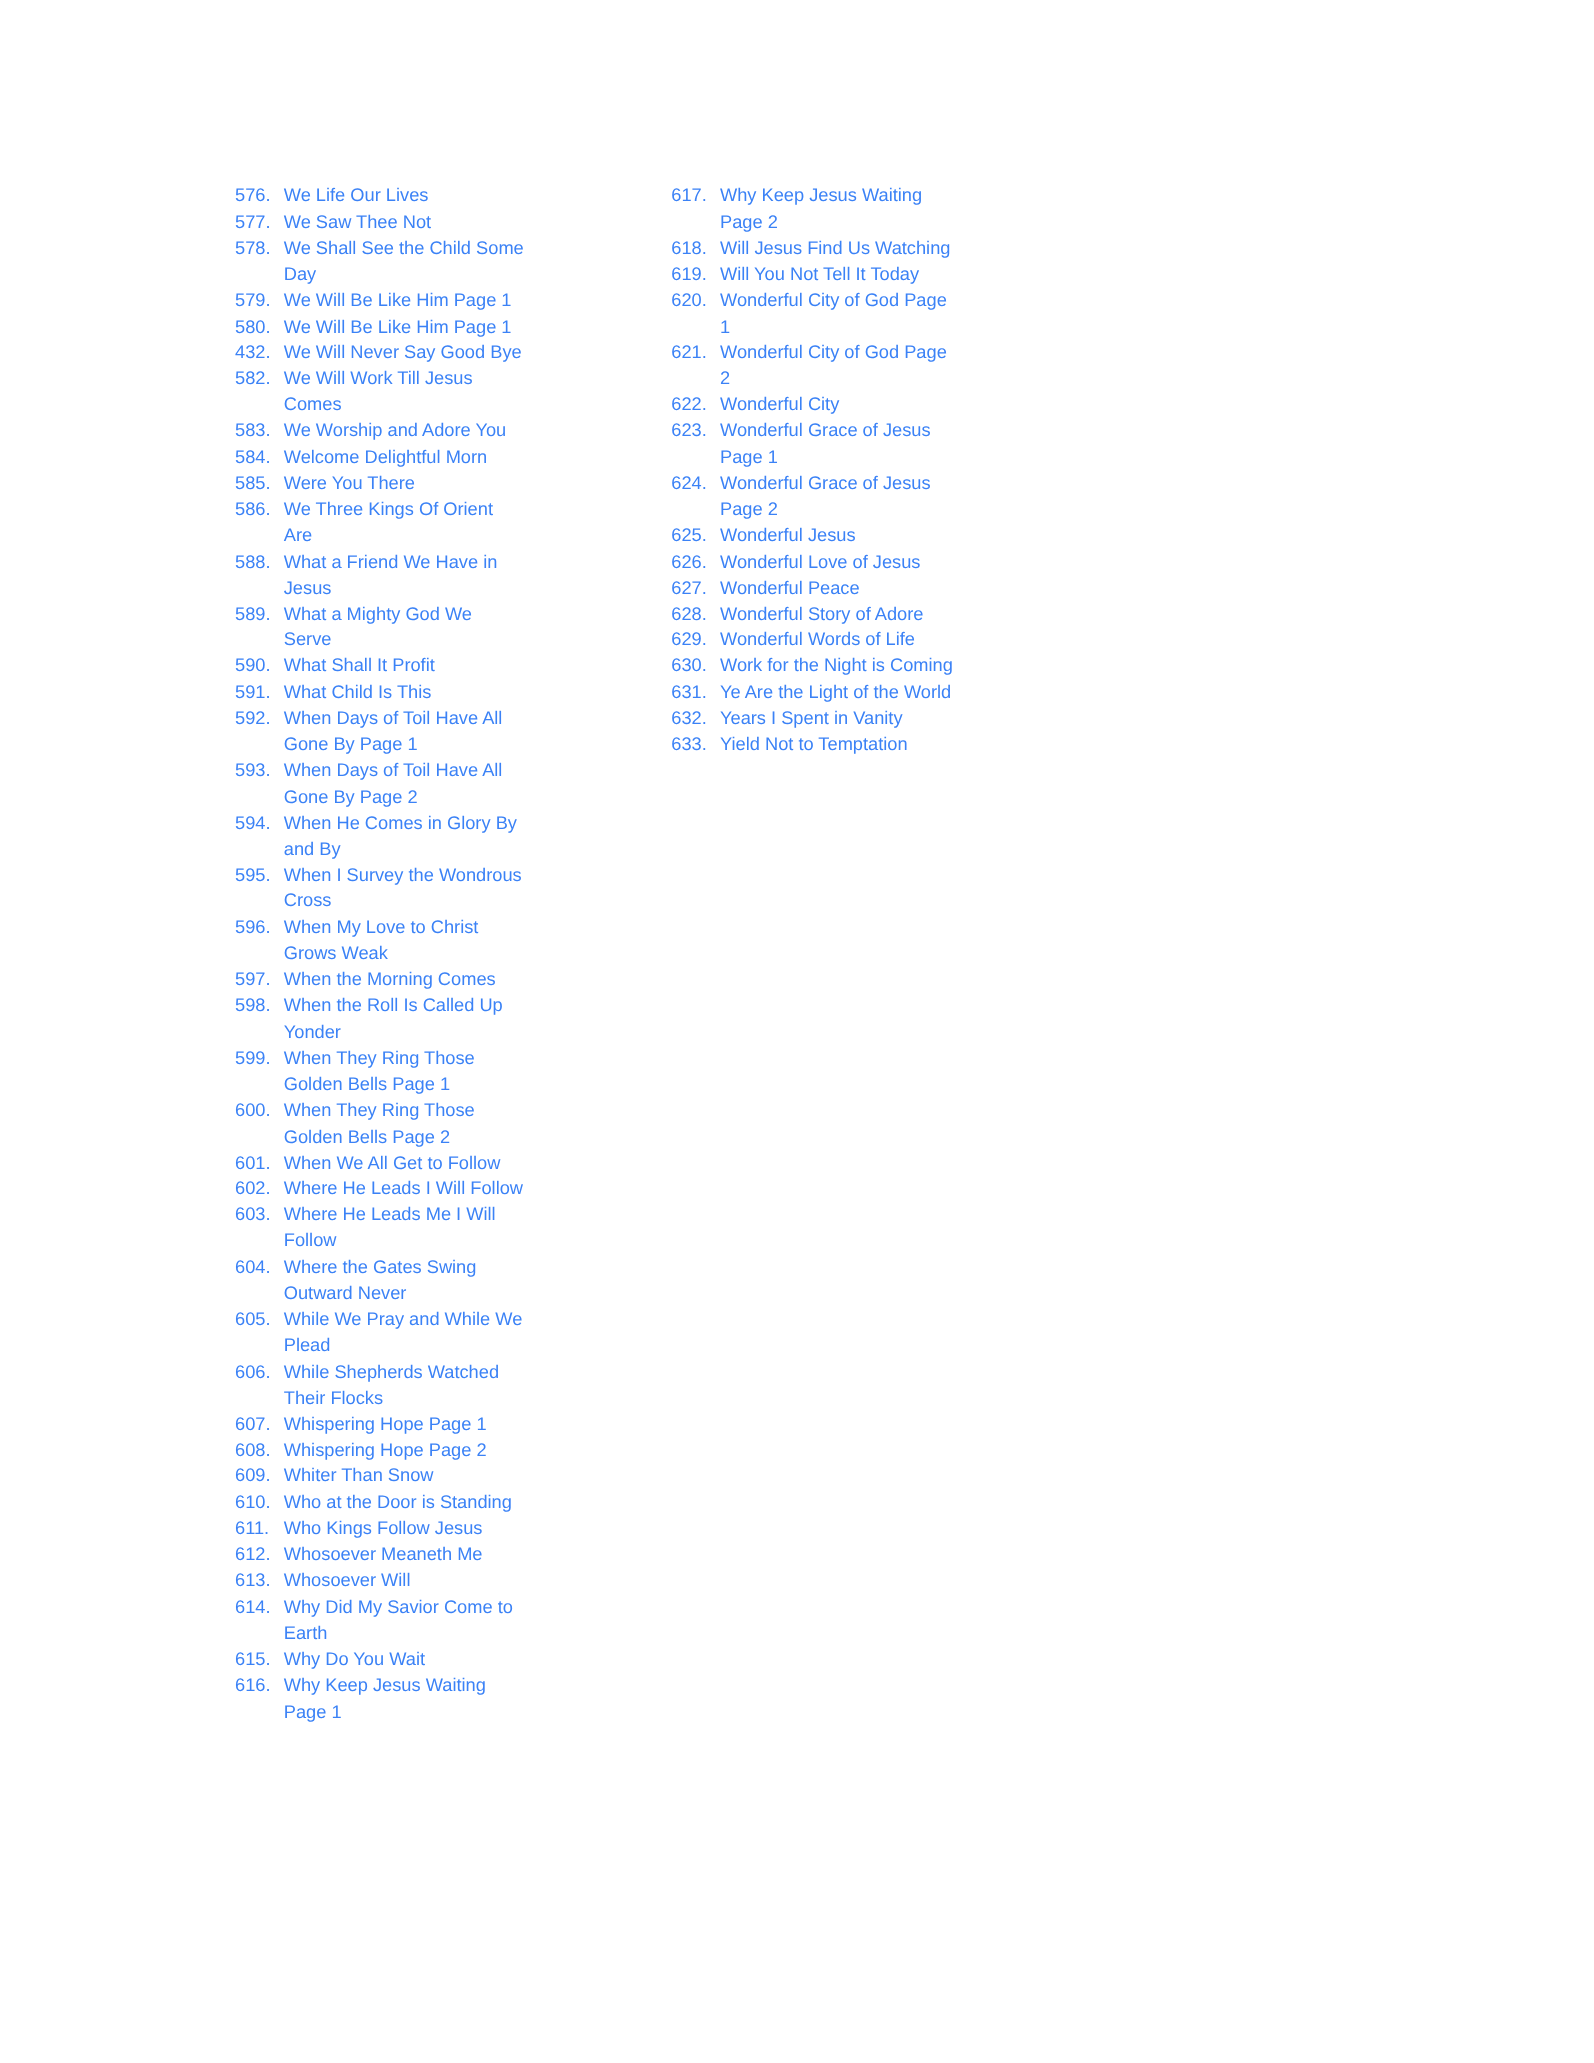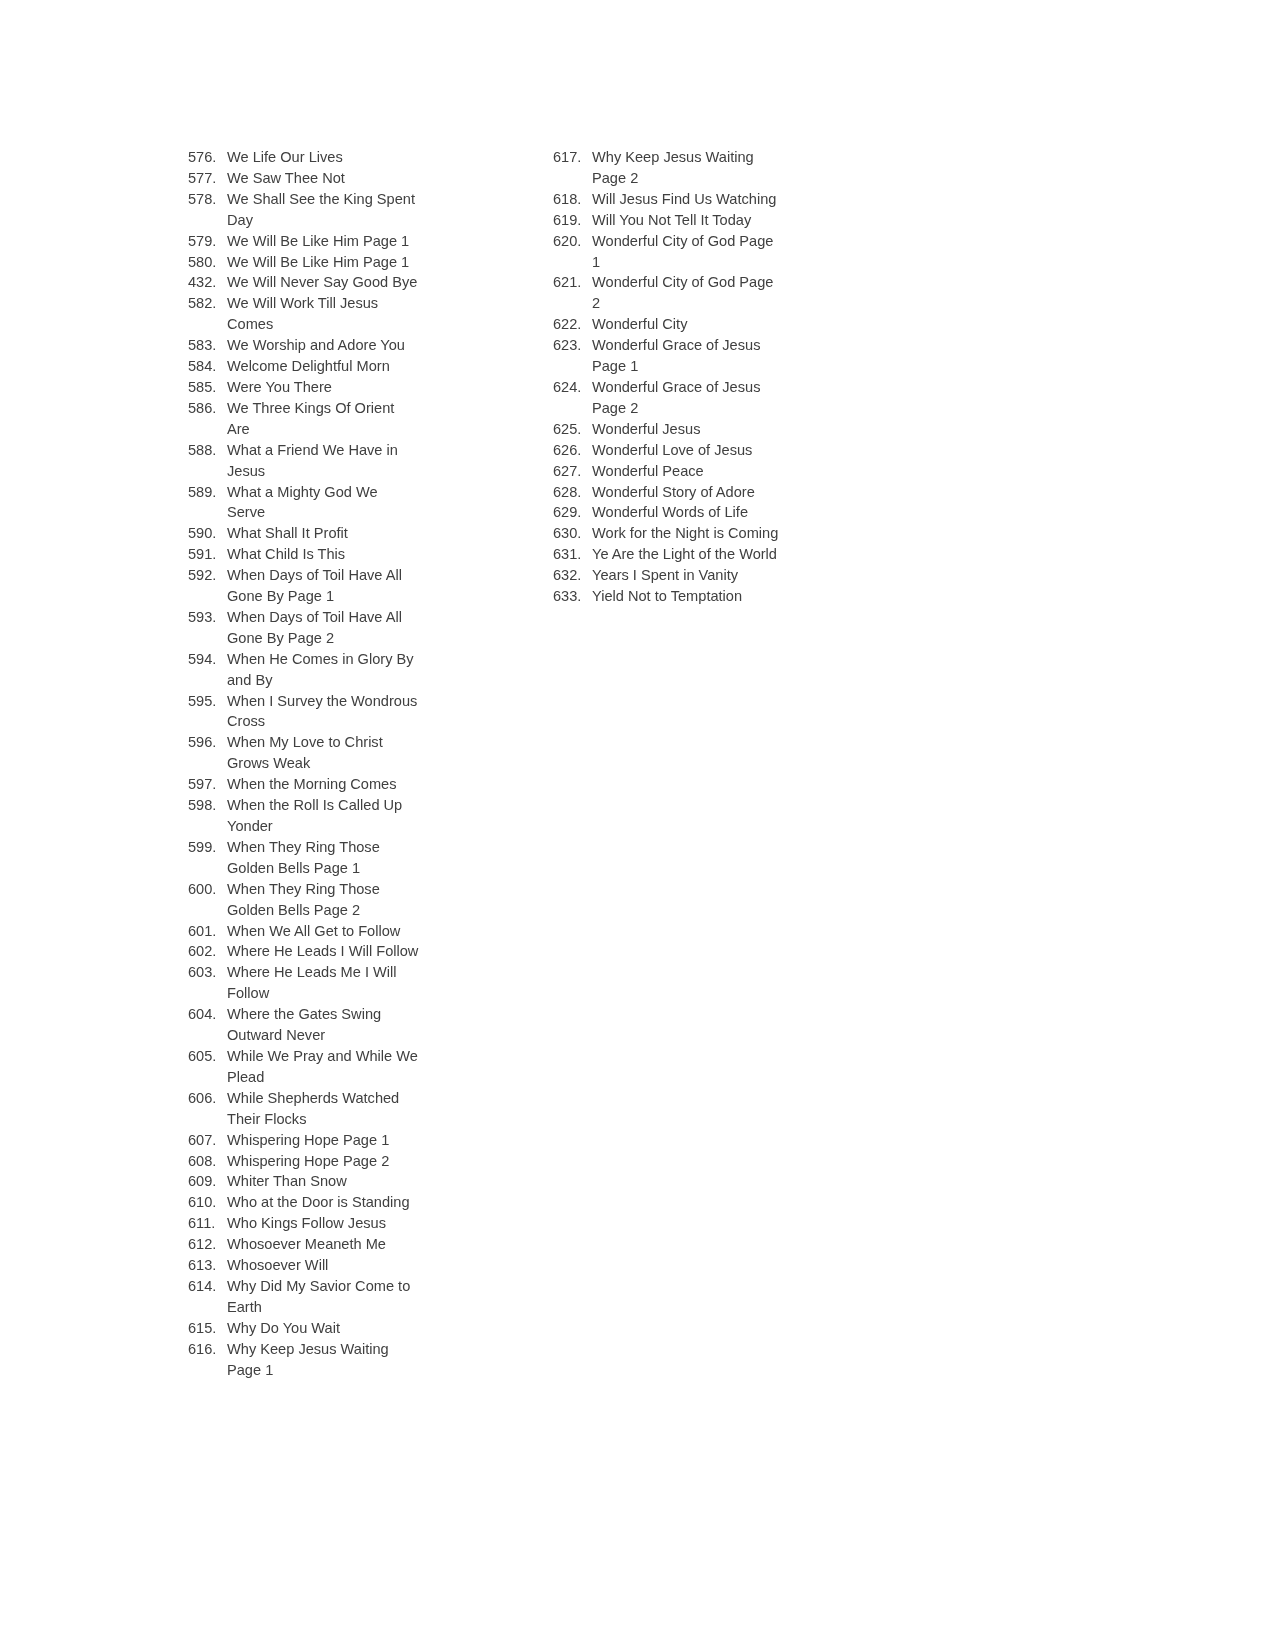--- a/index.html
+++ b/index.html
@@ -10,28 +10,28 @@
   .page {
     position: relative;
     width: 1275px;
     height: 1650px;
     background: #ffffff;
     overflow: hidden;
     font-family: "Liberation Sans", sans-serif;
     font-size: 14.6px;
     line-height: 20.9px;
     font-weight: 400;
-    color: #404040;
+    color: #3b82f6;
   }
   .col {
     position: absolute;
     top: 147px;
   }
   #col-left  { left: 188px; }
-  #col-right { left: 537px; margin-left: 16px; }
+  #col-right { left: 537px; }
   .entry {
     display: flex;
     align-items: flex-start;
   }
   .entry .num {
     flex: 0 0 39px;
     text-align: left;
   }
   .entry .title {
     width: 216px;
@@ -48,21 +48,21 @@
     <span class="title">We Life Our Lives</span>
   </div>
 
   <div class="entry">
     <span class="num">577.</span>
     <span class="title">We Saw Thee Not</span>
   </div>
 
   <div class="entry">
     <span class="num">578.</span>
-    <span class="title">We Shall See the King Spent
+    <span class="title">We Shall See the Child Some
 Day</span>
   </div>
 
   <div class="entry">
     <span class="num">579.</span>
     <span class="title">We Will Be Like Him Page 1</span>
   </div>
 
   <div class="entry">
     <span class="num">580.</span>

